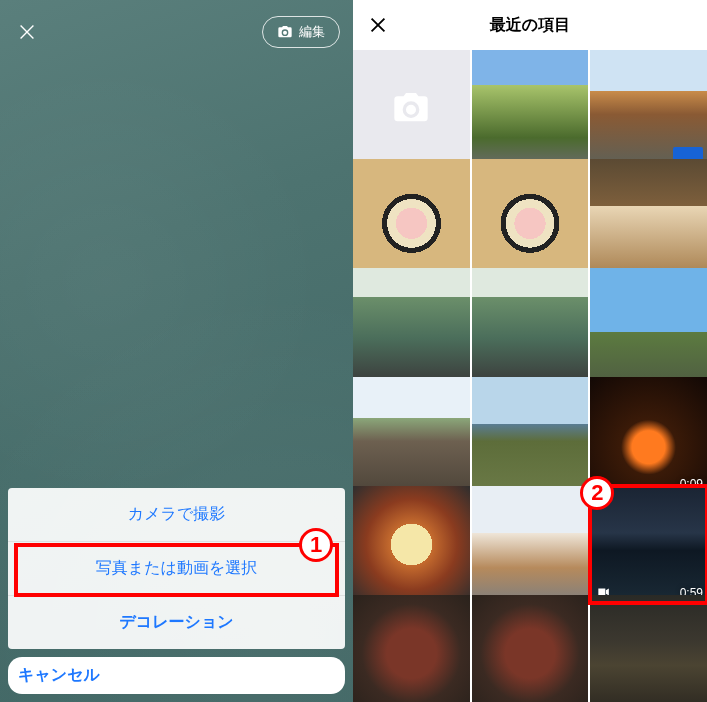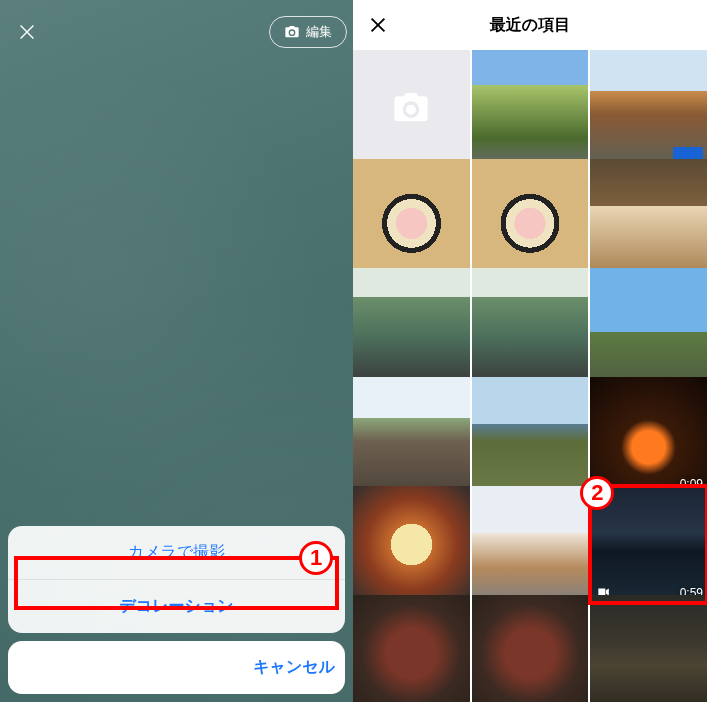--- a/index.html
+++ b/index.html
@@ -15,42 +15,42 @@
     .panel-left::before {
       content: "";
       position: absolute;
       inset: 0;
       background: radial-gradient(circle at 80% 90%, rgba(255,255,255,0.05) 0%, transparent 50%),
                   radial-gradient(circle at 30% 40%, rgba(255,255,255,0.04) 0%, transparent 45%);
     }
     .panel-right { width: 354px; background: #fff; display: flex; flex-direction: column; }
 
     
-    .left-header { position: relative; z-index: 2; display: flex; justify-content: space-between; align-items: center; padding: 16px 6px 10px 16px; }
+    .left-header { position: relative; z-index: 2; display: flex; justify-content: space-between; align-items: center; padding: 16px 13px 10px 16px; }
     .close-x { width: 22px; height: 22px; color: #fff; cursor: pointer; }
     .edit-pill {
       display: flex; align-items: center; gap: 6px;
       border: 1px solid rgba(255,255,255,0.8);
       border-radius: 18px; padding: 6px 14px;
       color: #fff; font-size: 13px; cursor: pointer;
     }
     .edit-pill svg { width: 16px; height: 16px; }
 
     
     .action-sheet { position: absolute; left: 8px; right: 8px; bottom: 8px; z-index: 3; }
-    .sheet-group { background: rgba(255,255,255,0.92); border-radius: 14px; overflow: hidden; margin-top: 25px; }
+    .sheet-group { background: rgba(255,255,255,0.92); border-radius: 4px; overflow: hidden; }
     .sheet-item {
       padding: 16px 10px; text-align: center; color: #1e78ff;
       font-size: 16px; border-bottom: 1px solid rgba(0,0,0,0.08);
       cursor: pointer;
     }
     .sheet-item:last-child { border-bottom: none; font-weight: bold; }
     .sheet-cancel {
       margin-top: 8px; background: #fff; border-radius: 14px;
-      padding: 16px 10px; text-align: right; color: #1e78ff;
+      padding: 8px 10px; text-align: left; color: #1e78ff;
       font-size: 16px; font-weight: 600; cursor: pointer;
     }
 
     
     .annot-highlight-1 {
       position: absolute; left: 6px; right: 6px; top: 55px; height: 54px;
       border: 4px solid #ff0000; pointer-events: none; z-index: 4;
     }
     .annot-badge {
       position: absolute; width: 34px; height: 34px; border-radius: 50%;
@@ -126,20 +126,21 @@
       <svg viewBox="0 0 24 24" fill="currentColor">
           <path d="M9 3l-1.5 2H4a2 2 0 00-2 2v11a2 2 0 002 2h16a2 2 0 002-2V7a2 2 0 00-2-2h-3.5L15 3H9zm3 5a5 5 0 110 10 5 5 0 010-10zm0 2a3 3 0 100 6 3 3 0 000-6z"></path>
         </svg>
       <span>編集</span>
     </div>
   </div>
 
   <div class="action-sheet">
     <div class="sheet-group">
       <div class="sheet-item">カメラで撮影</div>
+      <div class="sheet-item">写真または動画を選択</div>
       <div class="sheet-item">デコレーション</div>
     </div>
     <div class="sheet-cancel">キャンセル</div>
 
     <div class="annot-highlight-1"></div>
     <div class="annot-badge badge-1">1</div>
   </div>
 </div>
 
 <div class="panel panel-right">

